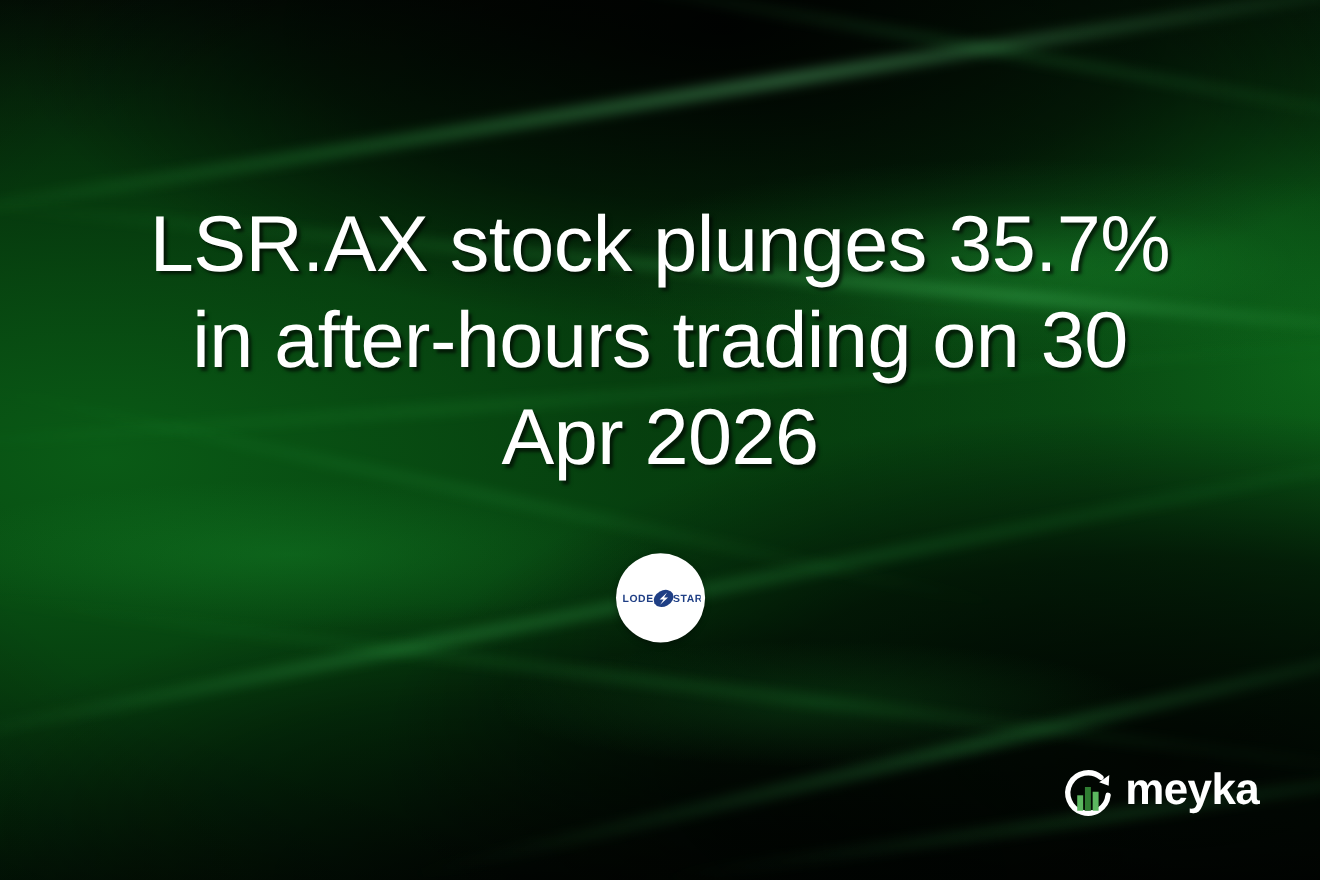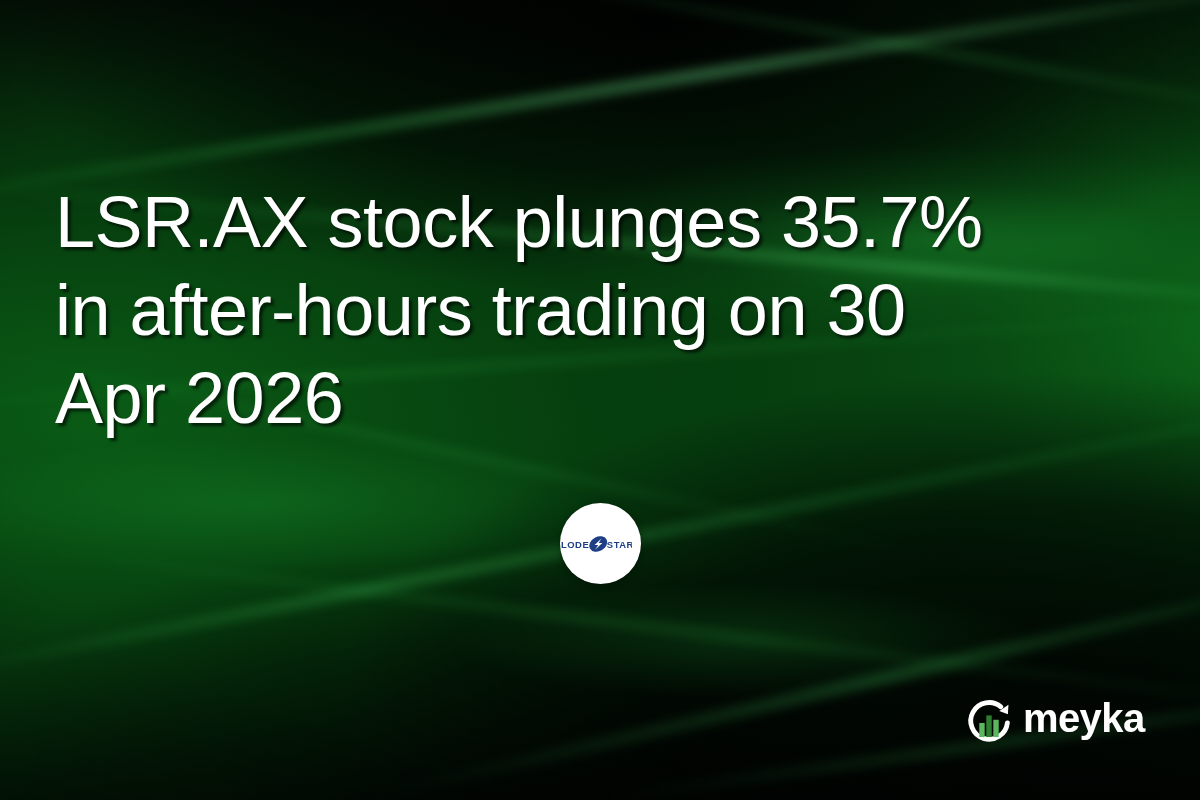--- a/index.html
+++ b/index.html
@@ -73,20 +73,21 @@
     background: radial-gradient(125% 105% at 50% 46%, rgba(0,0,0,0) 45%, rgba(0,0,0,0.48) 80%, rgba(0,0,0,0.72) 100%);
   }
 
   
   .headline {
     position: absolute;
     left: 50%;
     top: 178px;
     transform: translateX(-50%);
     width: 1090px;
+    text-align: center;
     color: #ffffff;
     font-size: 72px;
     line-height: 88px;
     font-weight: 400;
     letter-spacing: -0.5px;
     text-shadow: 3px 3px 3px rgba(0,0,0,0.62);
     white-space: pre-line;
   }
 
   
@@ -94,21 +95,21 @@
     position: absolute;
     left: 560px;
     top: 503px;
     width: 81px;
     height: 81px;
     border-radius: 50%;
     background: #ffffff;
     box-shadow: 0 2px 6px rgba(0,0,0,0.35);
     display: flex;
     align-items: center;
-    justify-content: flex-start;
+    justify-content: center;
     overflow: hidden;
   }
   .company-logo svg { display: block; }
 
   
   .brand {
     position: absolute;
     left: 962px;
     top: 696px;
     display: flex;

